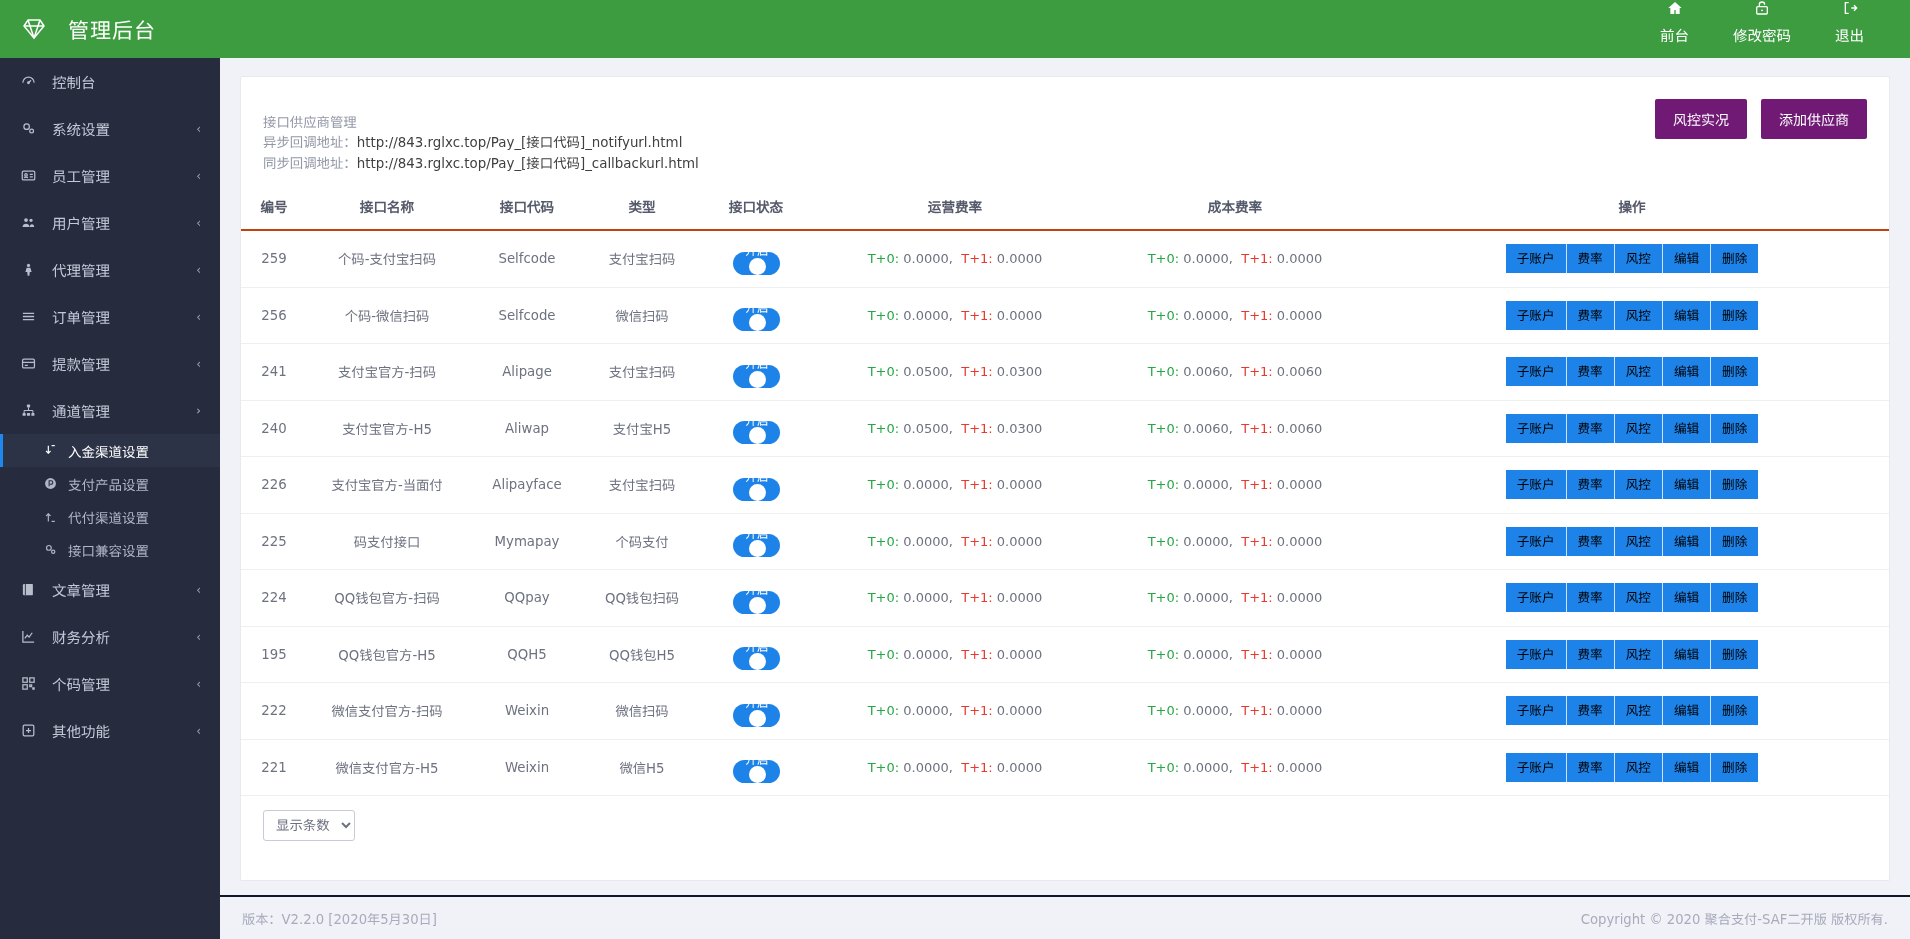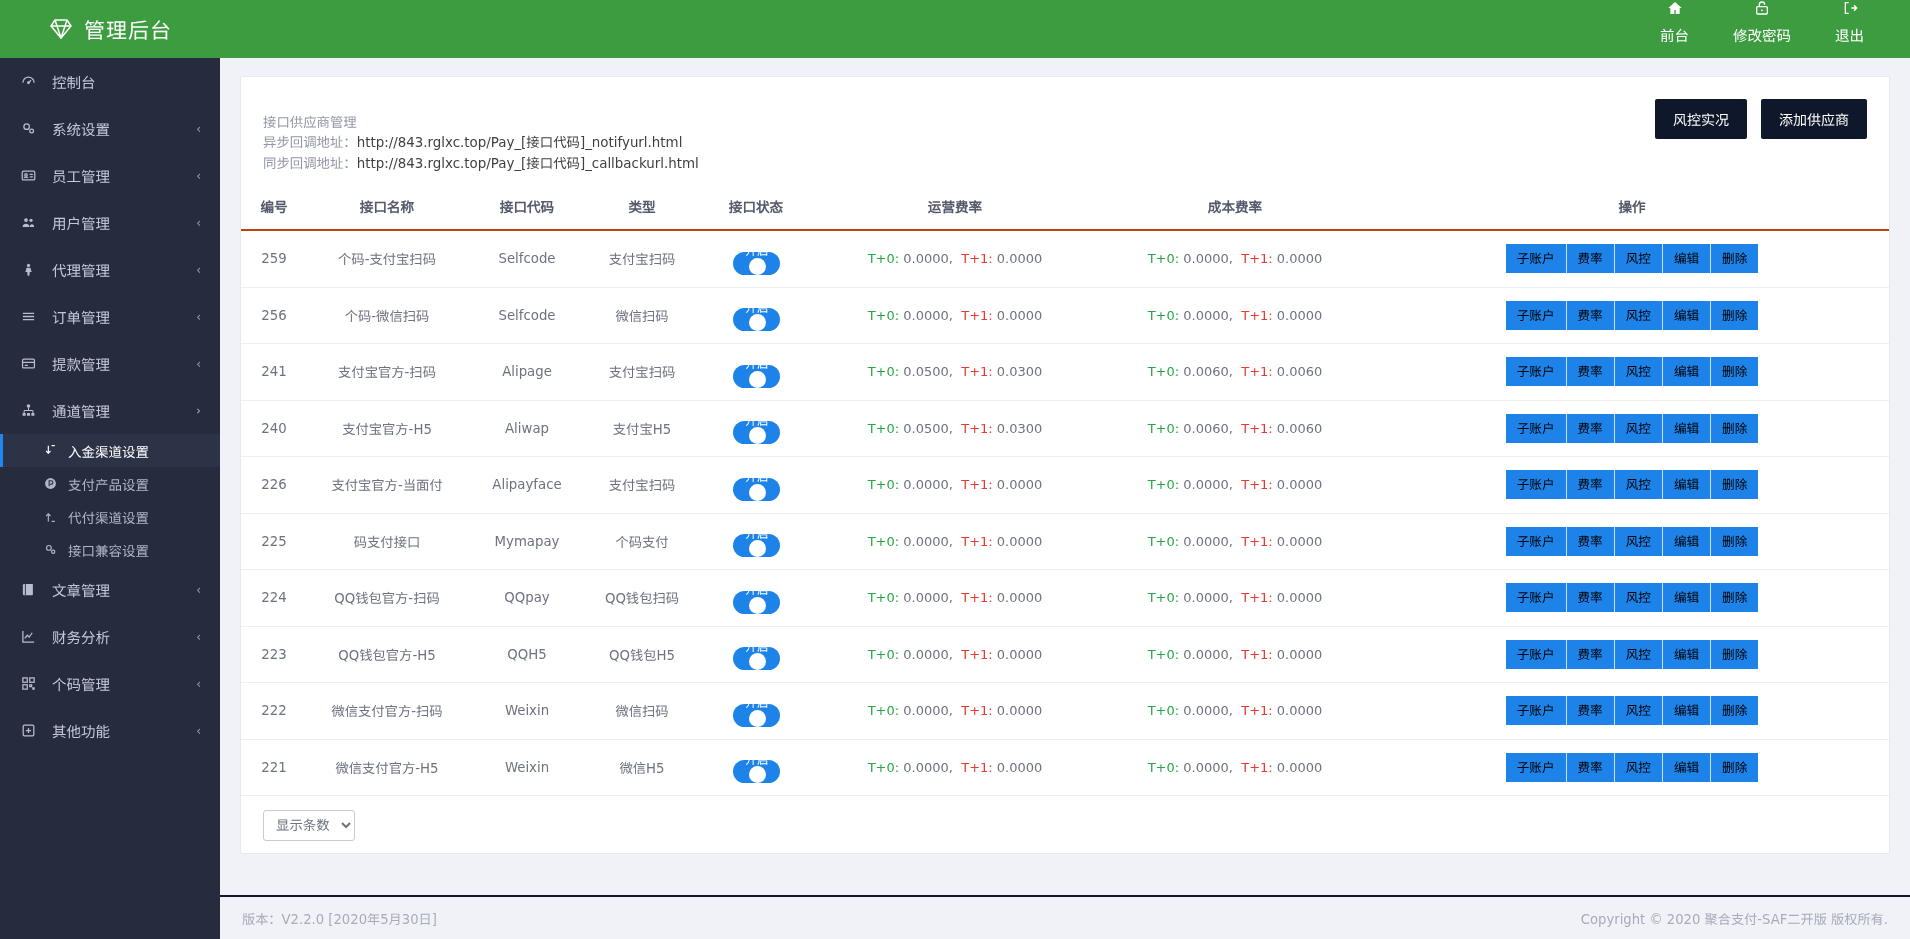--- a/index.html
+++ b/index.html
@@ -21,22 +21,21 @@
     width: 1910px; height: 58px;
     background: #3d9c40;
     display: flex; align-items: center;
     color: #ffffff;
     z-index: 20;
   }
   .brand {
     width: 220px; height: 58px;
     display: flex; align-items: center;
     padding-left: 22px;
-    gap: 11px;
-    margin-left: 27px;
+    gap: 22px;
   }
   .brand-icon { display: block; width: 24px; height: 24px; }
   .brand-title { font-size: 21px; letter-spacing: 1px; color: #fff; white-space: nowrap; }
 
   .topbar-spacer { flex: 1 1 auto; }
 
   .topnav { display: flex; align-items: center; gap: 0; padding-right: 24px; }
   .topnav-item {
     display: flex; align-items: center; gap: 8px;
     padding: 0 22px; height: 58px;
@@ -116,21 +115,21 @@
 
   .panel-head {
     display: flex; align-items: flex-start;
     padding: 20px 22px 10px 22px;
   }
   .panel-head-text { flex: 1 1 auto; color: #9296a6; font-size: 13.4px; line-height: 1.52; margin-top: 16px; }
   .panel-head-text .l1 { color: #9296a6; }
   .panel-head-text .url { color: #404040; }
   .panel-head-actions { flex: 0 0 auto; display: flex; gap: 14px; padding-top: 2px; }
   .btn-primary {
-    background: #0f172a;
+    background: #701a75;
     color: #fff;
     border: none;
     border-radius: 2px;
     font-size: 14px;
     padding: 10px 18px;
     cursor: pointer;
     font-family: inherit;
     white-space: nowrap;
   }
 
@@ -194,21 +193,21 @@
     border: none;
     border-right: 1px solid #cfe1f6;
     cursor: pointer;
     font-family: inherit;
     white-space: nowrap;
     line-height: 1.35;
   }
   .op-btn:last-child { border-right: none; }
 
   
-  .table-foot { padding: 14px 22px 12px 22px; }
+  .table-foot { padding: 14px 22px 39px 22px; }
   .page-select {
     font-family: inherit;
     font-size: 13.4px;
     color: #6d7280;
     padding: 6px 8px;
     border: 1px solid #c9ccd6;
     border-radius: 3px;
     background: #fff;
     cursor: pointer;
   }
@@ -635,21 +634,21 @@
               <td><span class="rate"><span class="t0">T+0:</span> <span>0.0000</span>,&nbsp; <span class="t1">T+1:</span> <span>0.0000</span></span></td>
               <td><span class="ops">
                   <button class="op-btn">子账户</button>
                   <button class="op-btn">费率</button>
                   <button class="op-btn">风控</button>
                   <button class="op-btn">编辑</button>
                   <button class="op-btn">删除</button>
                 </span></td>
             </tr>
             <tr>
-              <td>223</td>
+              <td>195</td>
               <td>QQ钱包官方-H5</td>
               <td>QQH5</td>
               <td>QQ钱包H5</td>
               <td><span class="toggle">
                   <span class="tg-text">开启</span>
                   <span class="tg-knob"></span>
                 </span></td>
               <td><span class="rate"><span class="t0">T+0:</span> <span>0.0000</span>,&nbsp; <span class="t1">T+1:</span> <span>0.0000</span></span></td>
               <td><span class="rate"><span class="t0">T+0:</span> <span>0.0000</span>,&nbsp; <span class="t1">T+1:</span> <span>0.0000</span></span></td>
               <td><span class="ops">

